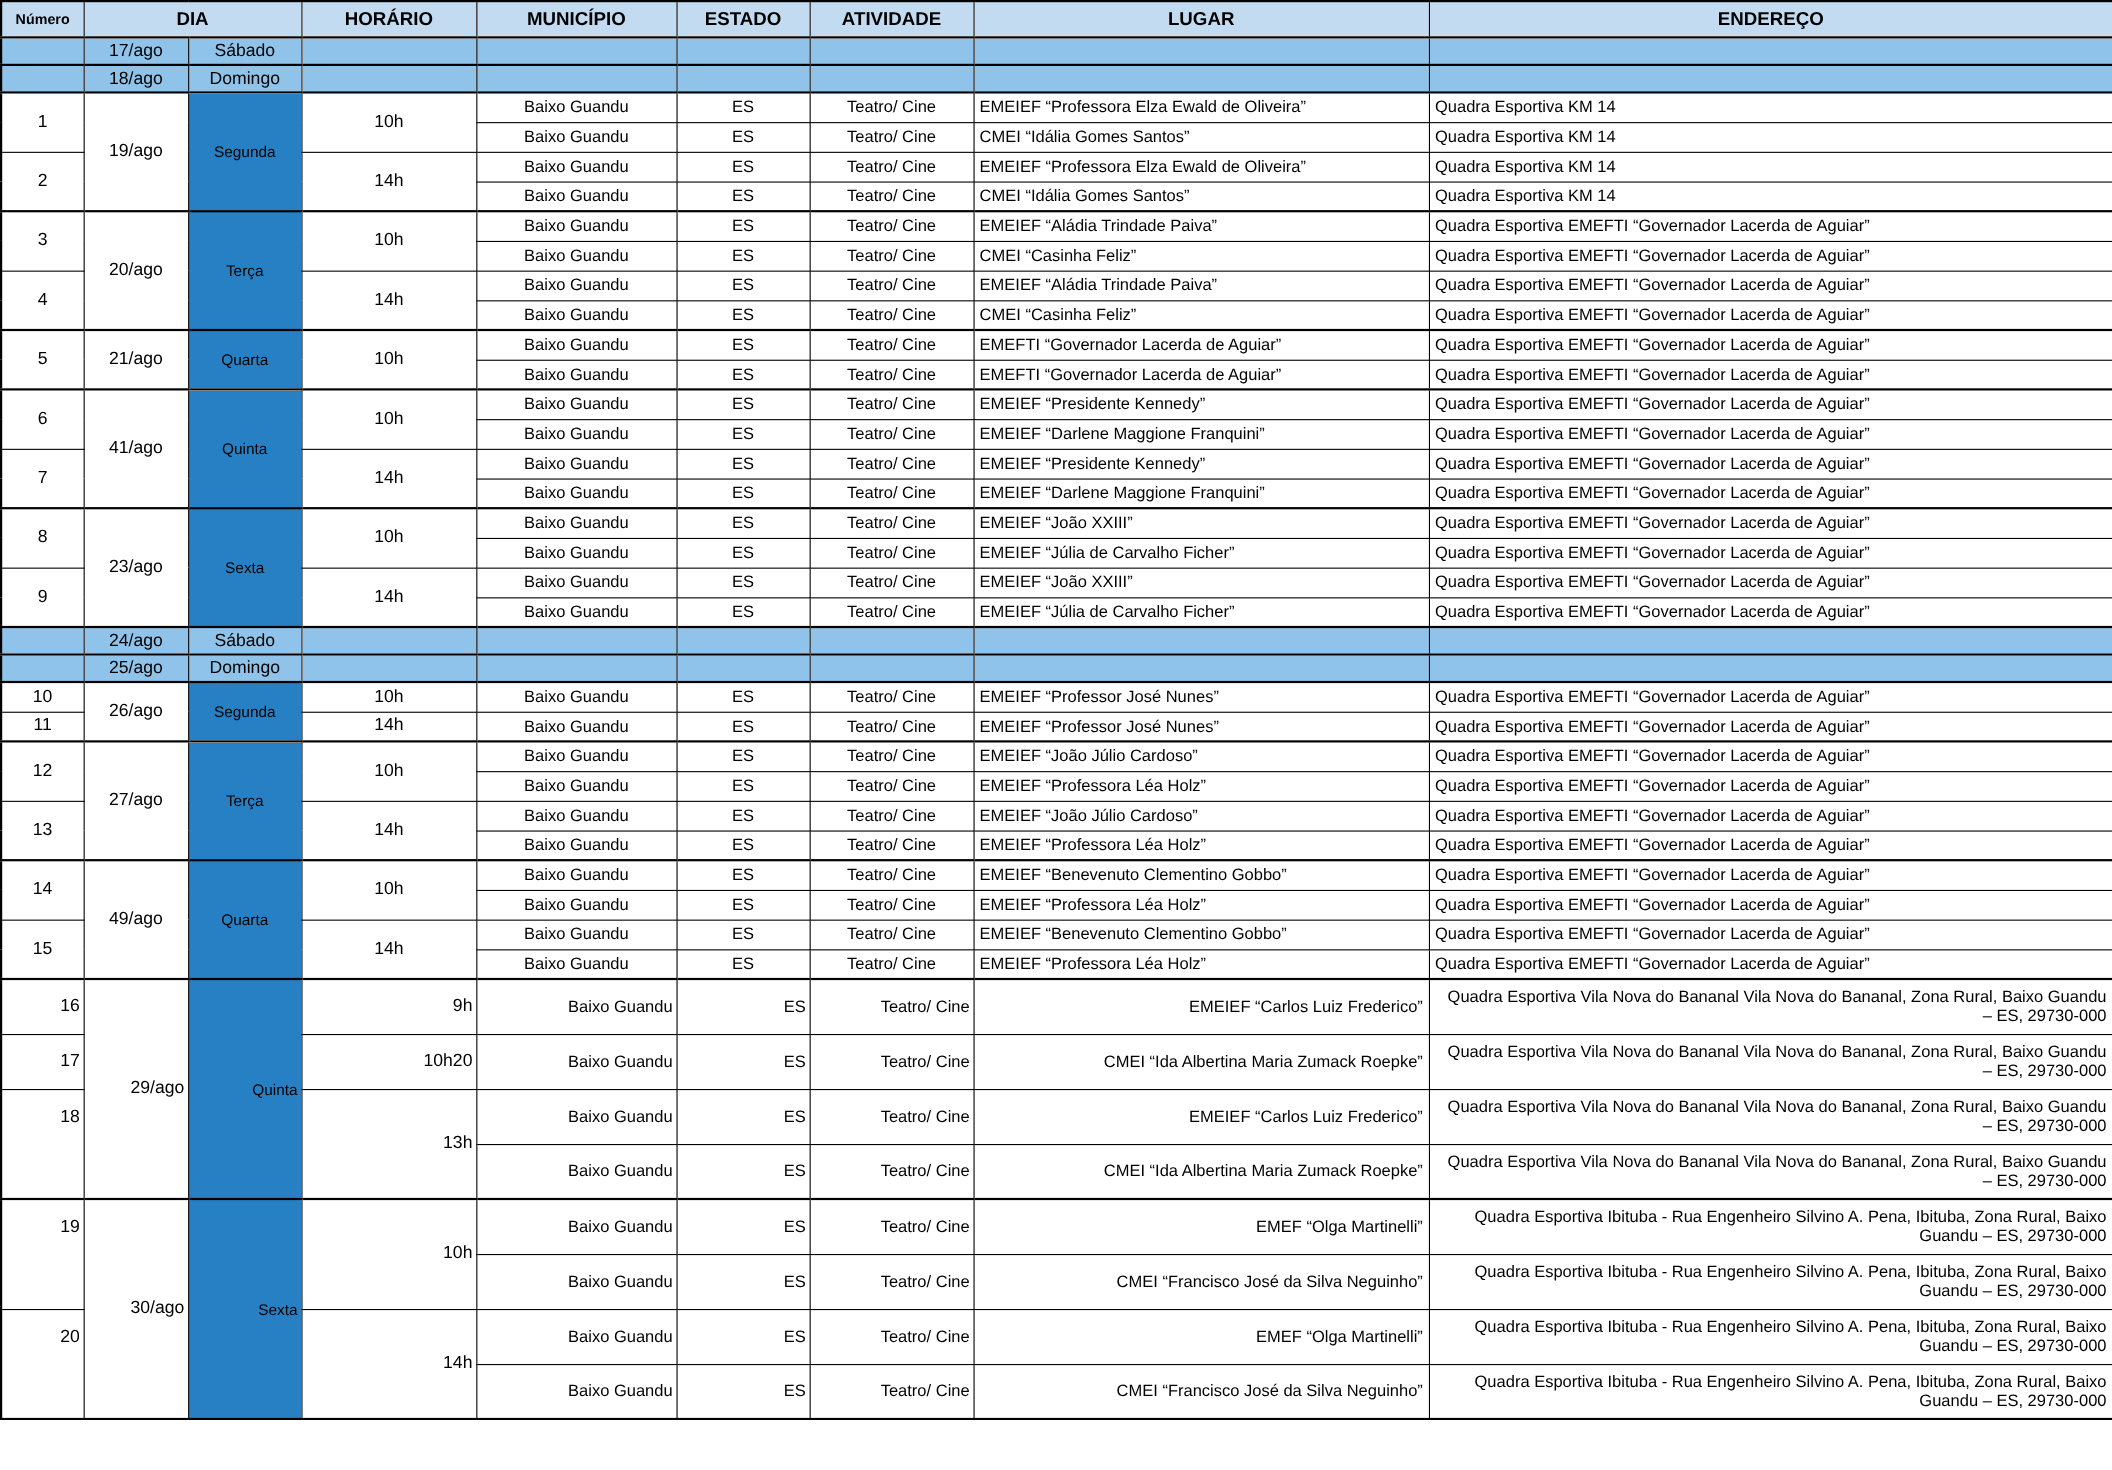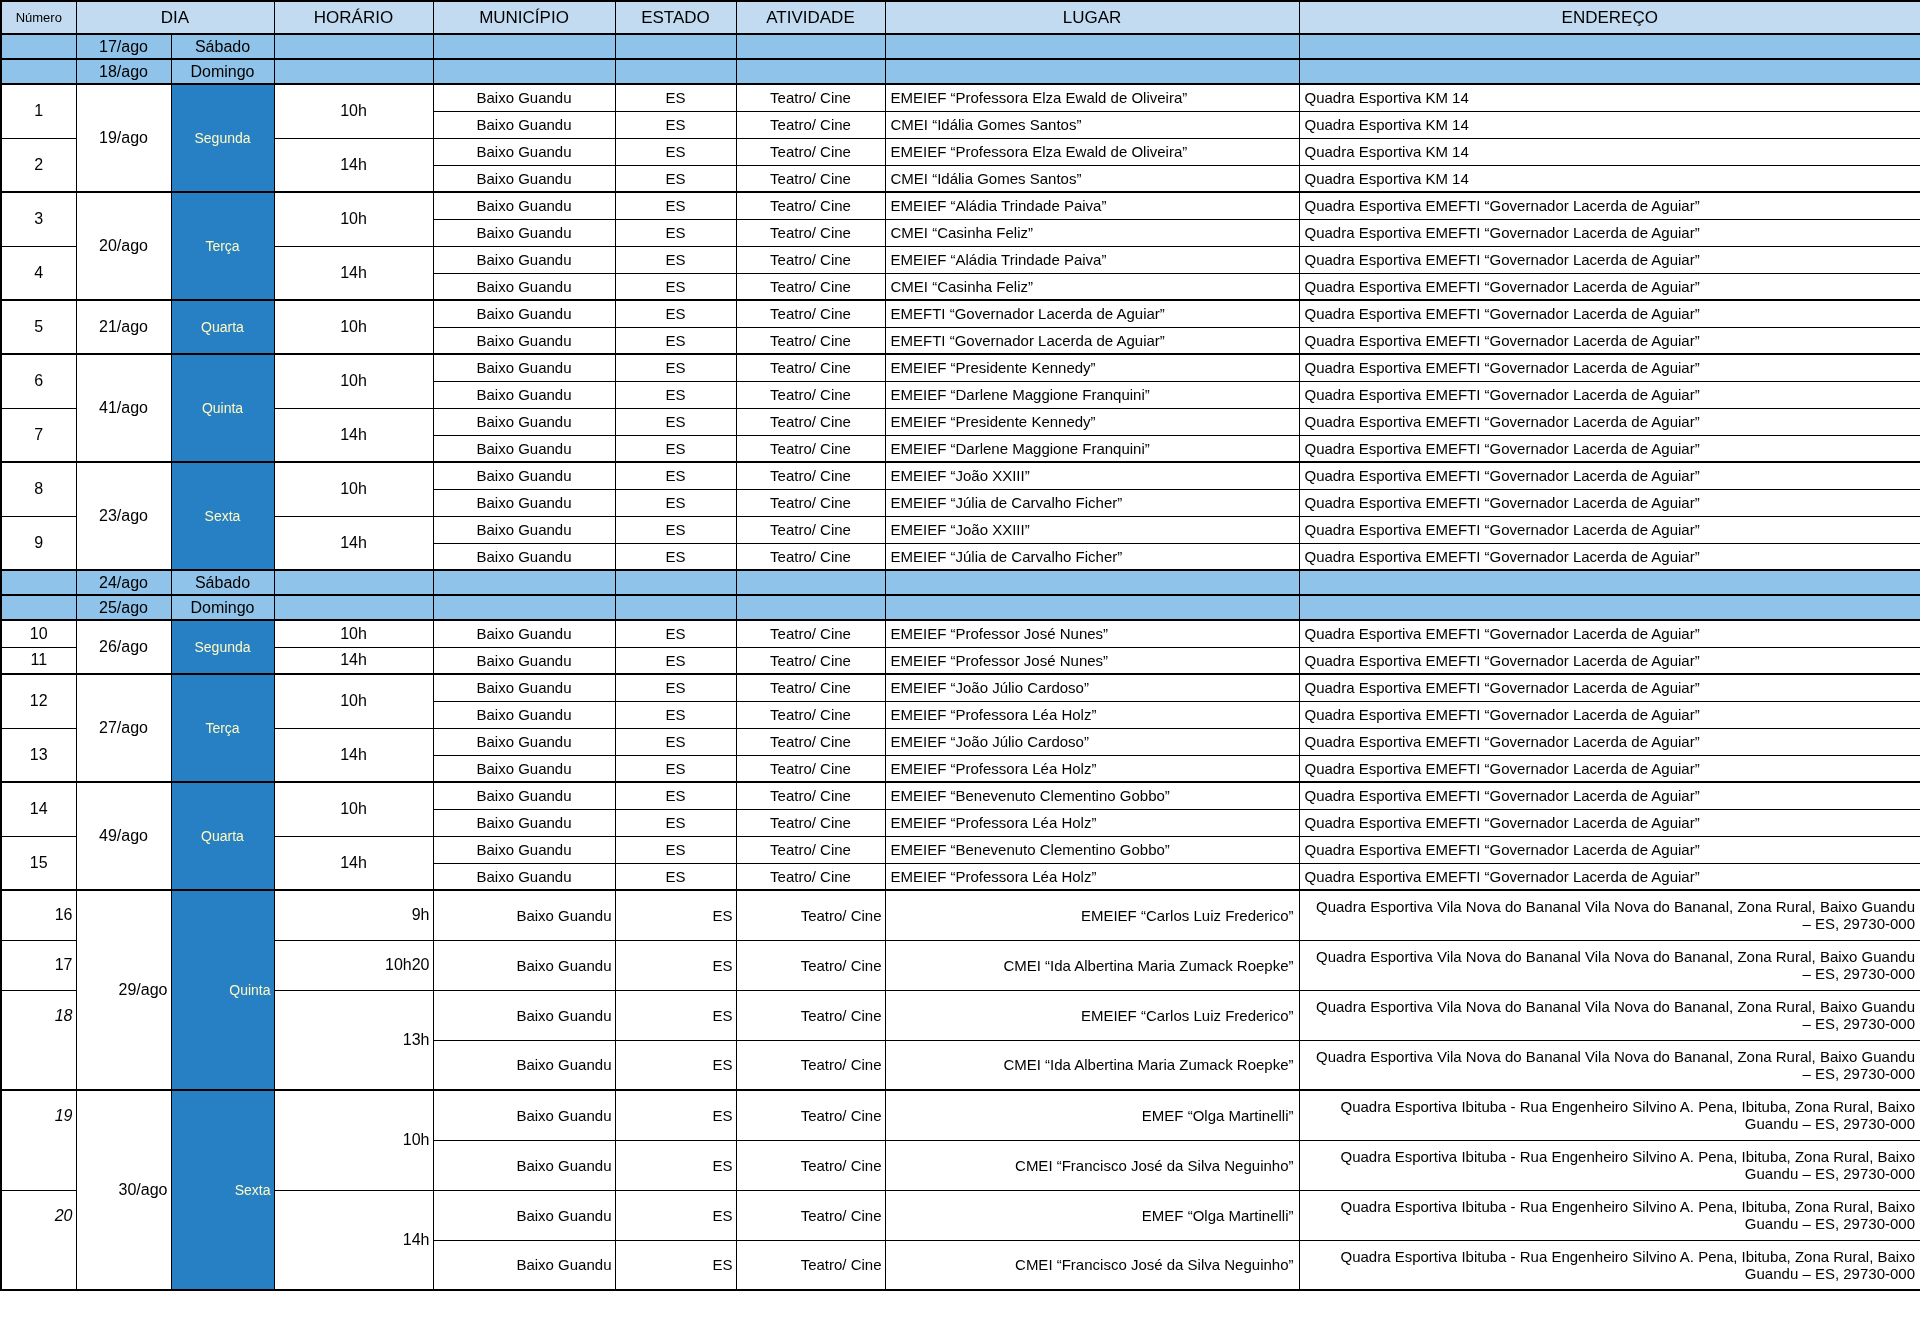--- a/index.html
+++ b/index.html
@@ -12,49 +12,49 @@
     font-family:"Liberation Sans", sans-serif;
   }
   th,td{
     border:1px solid #000;
     overflow:hidden;
     color:#000;
     box-sizing:border-box;
   }
   thead th{
     background:#c3dbf0;
-    font-weight:normal;
+    font-weight:bold;
     font-size:17px;
     height:33px;
     text-align:center;
     vertical-align:middle;
   }
   thead th.col-numero{font-size:13px;}
   td{
     font-size:15px;
     height:27px;
     text-align:center;
     vertical-align:middle;
     padding:0 3px;
     background:#fff;
   }
   td.col-numero,td.col-horario,td.col-date{font-size:16px;}
   td.col-lugar,td.col-endereco{text-align:left;padding:0 5px;}
-  td.day-name{background:#2880c4;color:#fef9c3;font-size:14px;}
+  td.day-name{background:#2880c4;color:#000000;font-size:14px;}
   tr.weekend-row td{
     background:#8fc3ea;
     height:25px;
     font-size:16px;
     border-top:2px solid #000;
     border-bottom:2px solid #000;
     margin-top:24px;
   }
   tr.block-start td{border-top:2px solid #000;}
   tr.row-tall td{height:50px;text-align:right;}
-  tr.row-tall td.col-numero[rowspan]{vertical-align:top;line-height:50px;font-style:italic;}
+  tr.row-tall td.col-numero[rowspan]{vertical-align:top;line-height:50px;}
 </style>
 </head>
 <body>
 
 <table>
   <colgroup>
     <col style="width:75px">
       <col style="width:95px">
       <col style="width:103px">
     <col style="width:159px">

